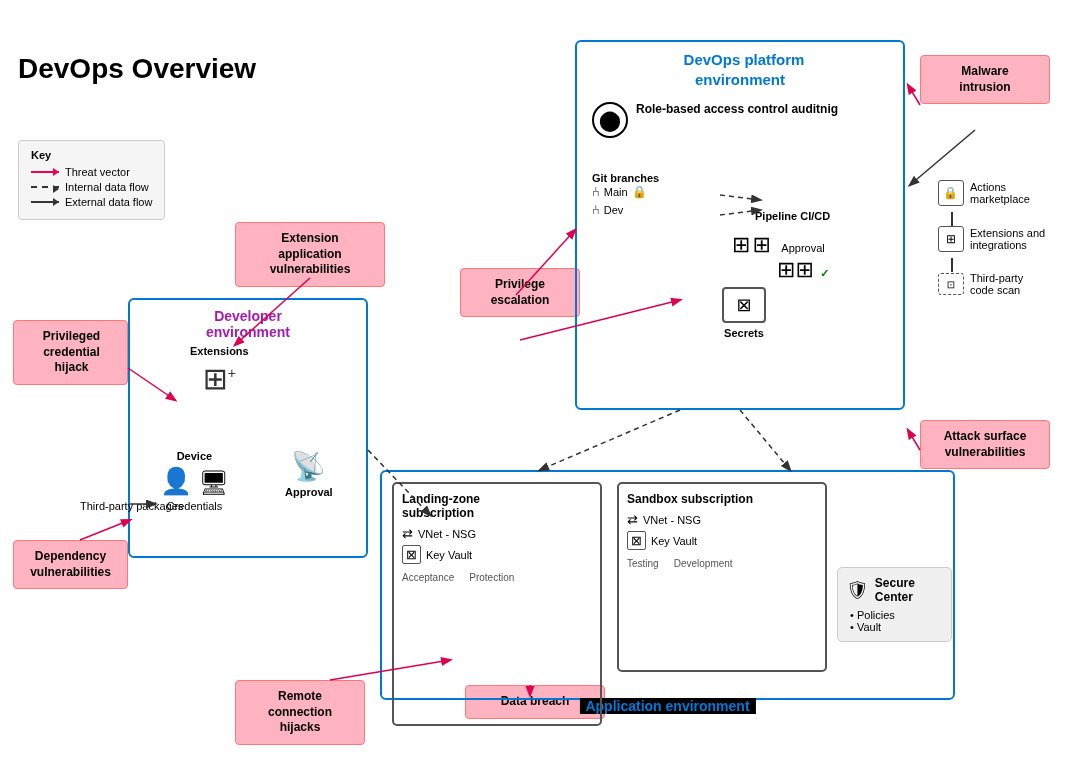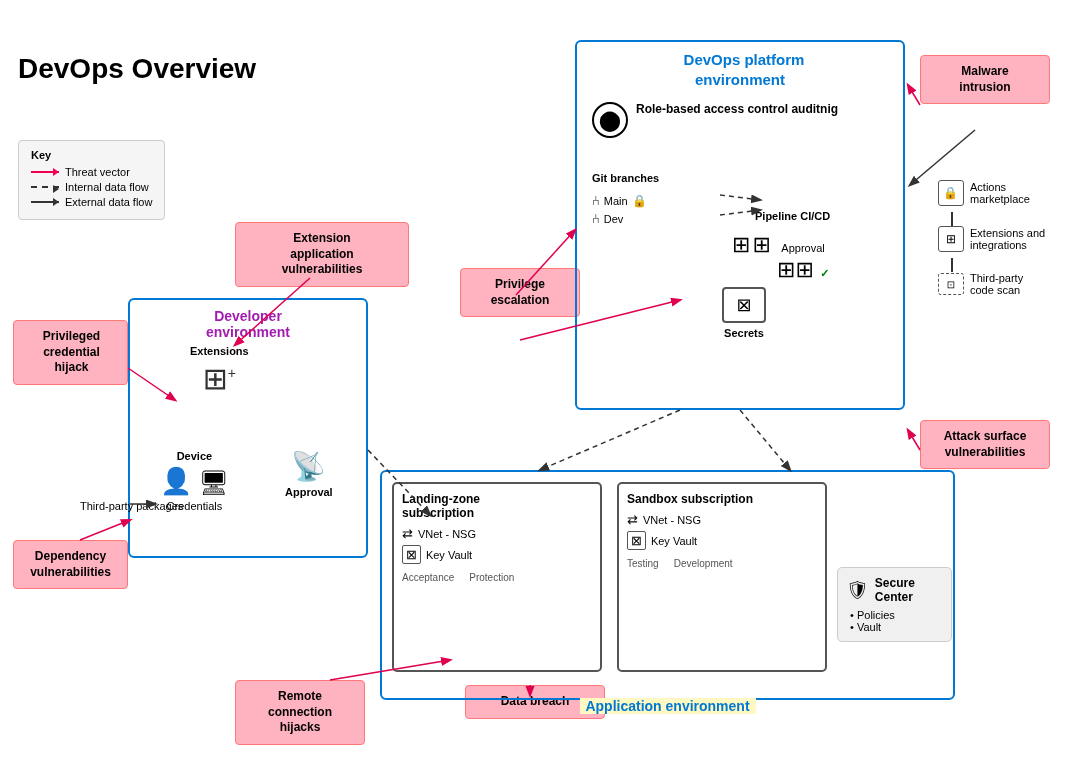--- a/index.html
+++ b/index.html
@@ -97,21 +97,21 @@
       width: 575px;
       height: 230px;
       border: 2px solid #0078d4;
       border-radius: 6px;
     }
     .app-env-label {
       position: absolute;
       bottom: -16px;
       left: 50%;
       transform: translateX(-50%);
-      background: #fef9c3;
+      background: #000000;
       padding: 0 6px;
       color: #0078d4;
       font-weight: 700;
       font-size: 14px;
       white-space: nowrap;
     }
 
     
     .icon-github {
       width: 36px; height: 36px;
@@ -186,21 +186,21 @@
 
 <div class="threat-box" style="top:320px; left:13px; width:115px;padding-left:12px;">
   <span style="white-space:pre-line;">Privileged
 credential
 hijack</span>
 </div>
 <div class="threat-box" style="top:540px; left:13px; width:115px;">
   <span style="white-space:pre-line;">Dependency
 vulnerabilities</span>
 </div>
-<div class="threat-box" style="top:222px; left:235px; width:174px;">
+<div class="threat-box" style="top:222px; left:235px; width:150px;">
   <span style="white-space:pre-line;">Extension
 application
 vulnerabilities</span>
 </div>
 <div class="threat-box" style="top:268px; left:460px; width:120px;">
   <span style="white-space:pre-line;">Privilege
 escalation</span>
 </div>
 <div class="threat-box" style="top:55px; left:920px; width:130px;">
   <span style="white-space:pre-line;">Malware
@@ -226,21 +226,21 @@
   </div>
 
   <div style="position:absolute; top:60px; left:15px; display:flex; align-items:flex-start; gap:8px;">
     <div class="icon-github">⬤</div>
     <div style="font-size:12px; font-weight:600; line-height:1.3;">Role-based
 access control
 auditnig</div>
   </div>
 
   <div style="position:absolute; top:130px; left:15px; font-size:11px;">
-    <div style="font-weight:600; margin-bottom:9px;">Git branches</div>
+    <div style="font-weight:600; margin-bottom:0;">Git branches</div>
     <div style="display:flex; align-items:center; margin-bottom:3px;">
       <span style="font-size:13px; margin-right:4px;">⑃</span>
       <span>Main</span>
       <span style="margin-left:5px; font-size:12px;">🔒</span>
     </div>
     <div style="display:flex; align-items:center;">
       <span style="font-size:13px; margin-right:4px;">⑃</span>
       <span>Dev</span>
     </div>
   </div>
@@ -284,21 +284,21 @@
 
   <div style="position:absolute; top:150px; left:155px; text-align:center;">
     <div style="font-size:28px;">📡</div>
     <div style="font-size:11px; font-weight:600; margin-top:3px;">Approval</div>
   </div>
 </div>
 
 <div class="app-env-box">
   <div class="app-env-label">Application environment</div>
 
-  <div style="position:absolute; top:10px; left:10px; width:210px; height:190px; border:2px solid #555; border-radius:5px; padding:8px;">
+  <div style="position:absolute; top:10px; left:10px; width:210px; height:244px; border:2px solid #555; border-radius:5px; padding:8px;">
     <div style="font-weight:700; font-size:12px; margin-bottom:6px; white-space:pre-line;">Landing-zone
 subscription</div>
     <div style="display:flex; align-items:center; margin-bottom:4px; font-size:11px;">
       <span style="margin-right:5px; font-size:13px;">⇄</span>
       <span>VNet - NSG</span>
     </div>
     <div style="display:flex; align-items:center; margin-bottom:8px; font-size:11px;">
       <span style="margin-right:5px; font-size:13px; border:1.5px solid #555; padding:1px 3px; border-radius:2px;">⊠</span>
       <span>Key Vault</span>
     </div>

